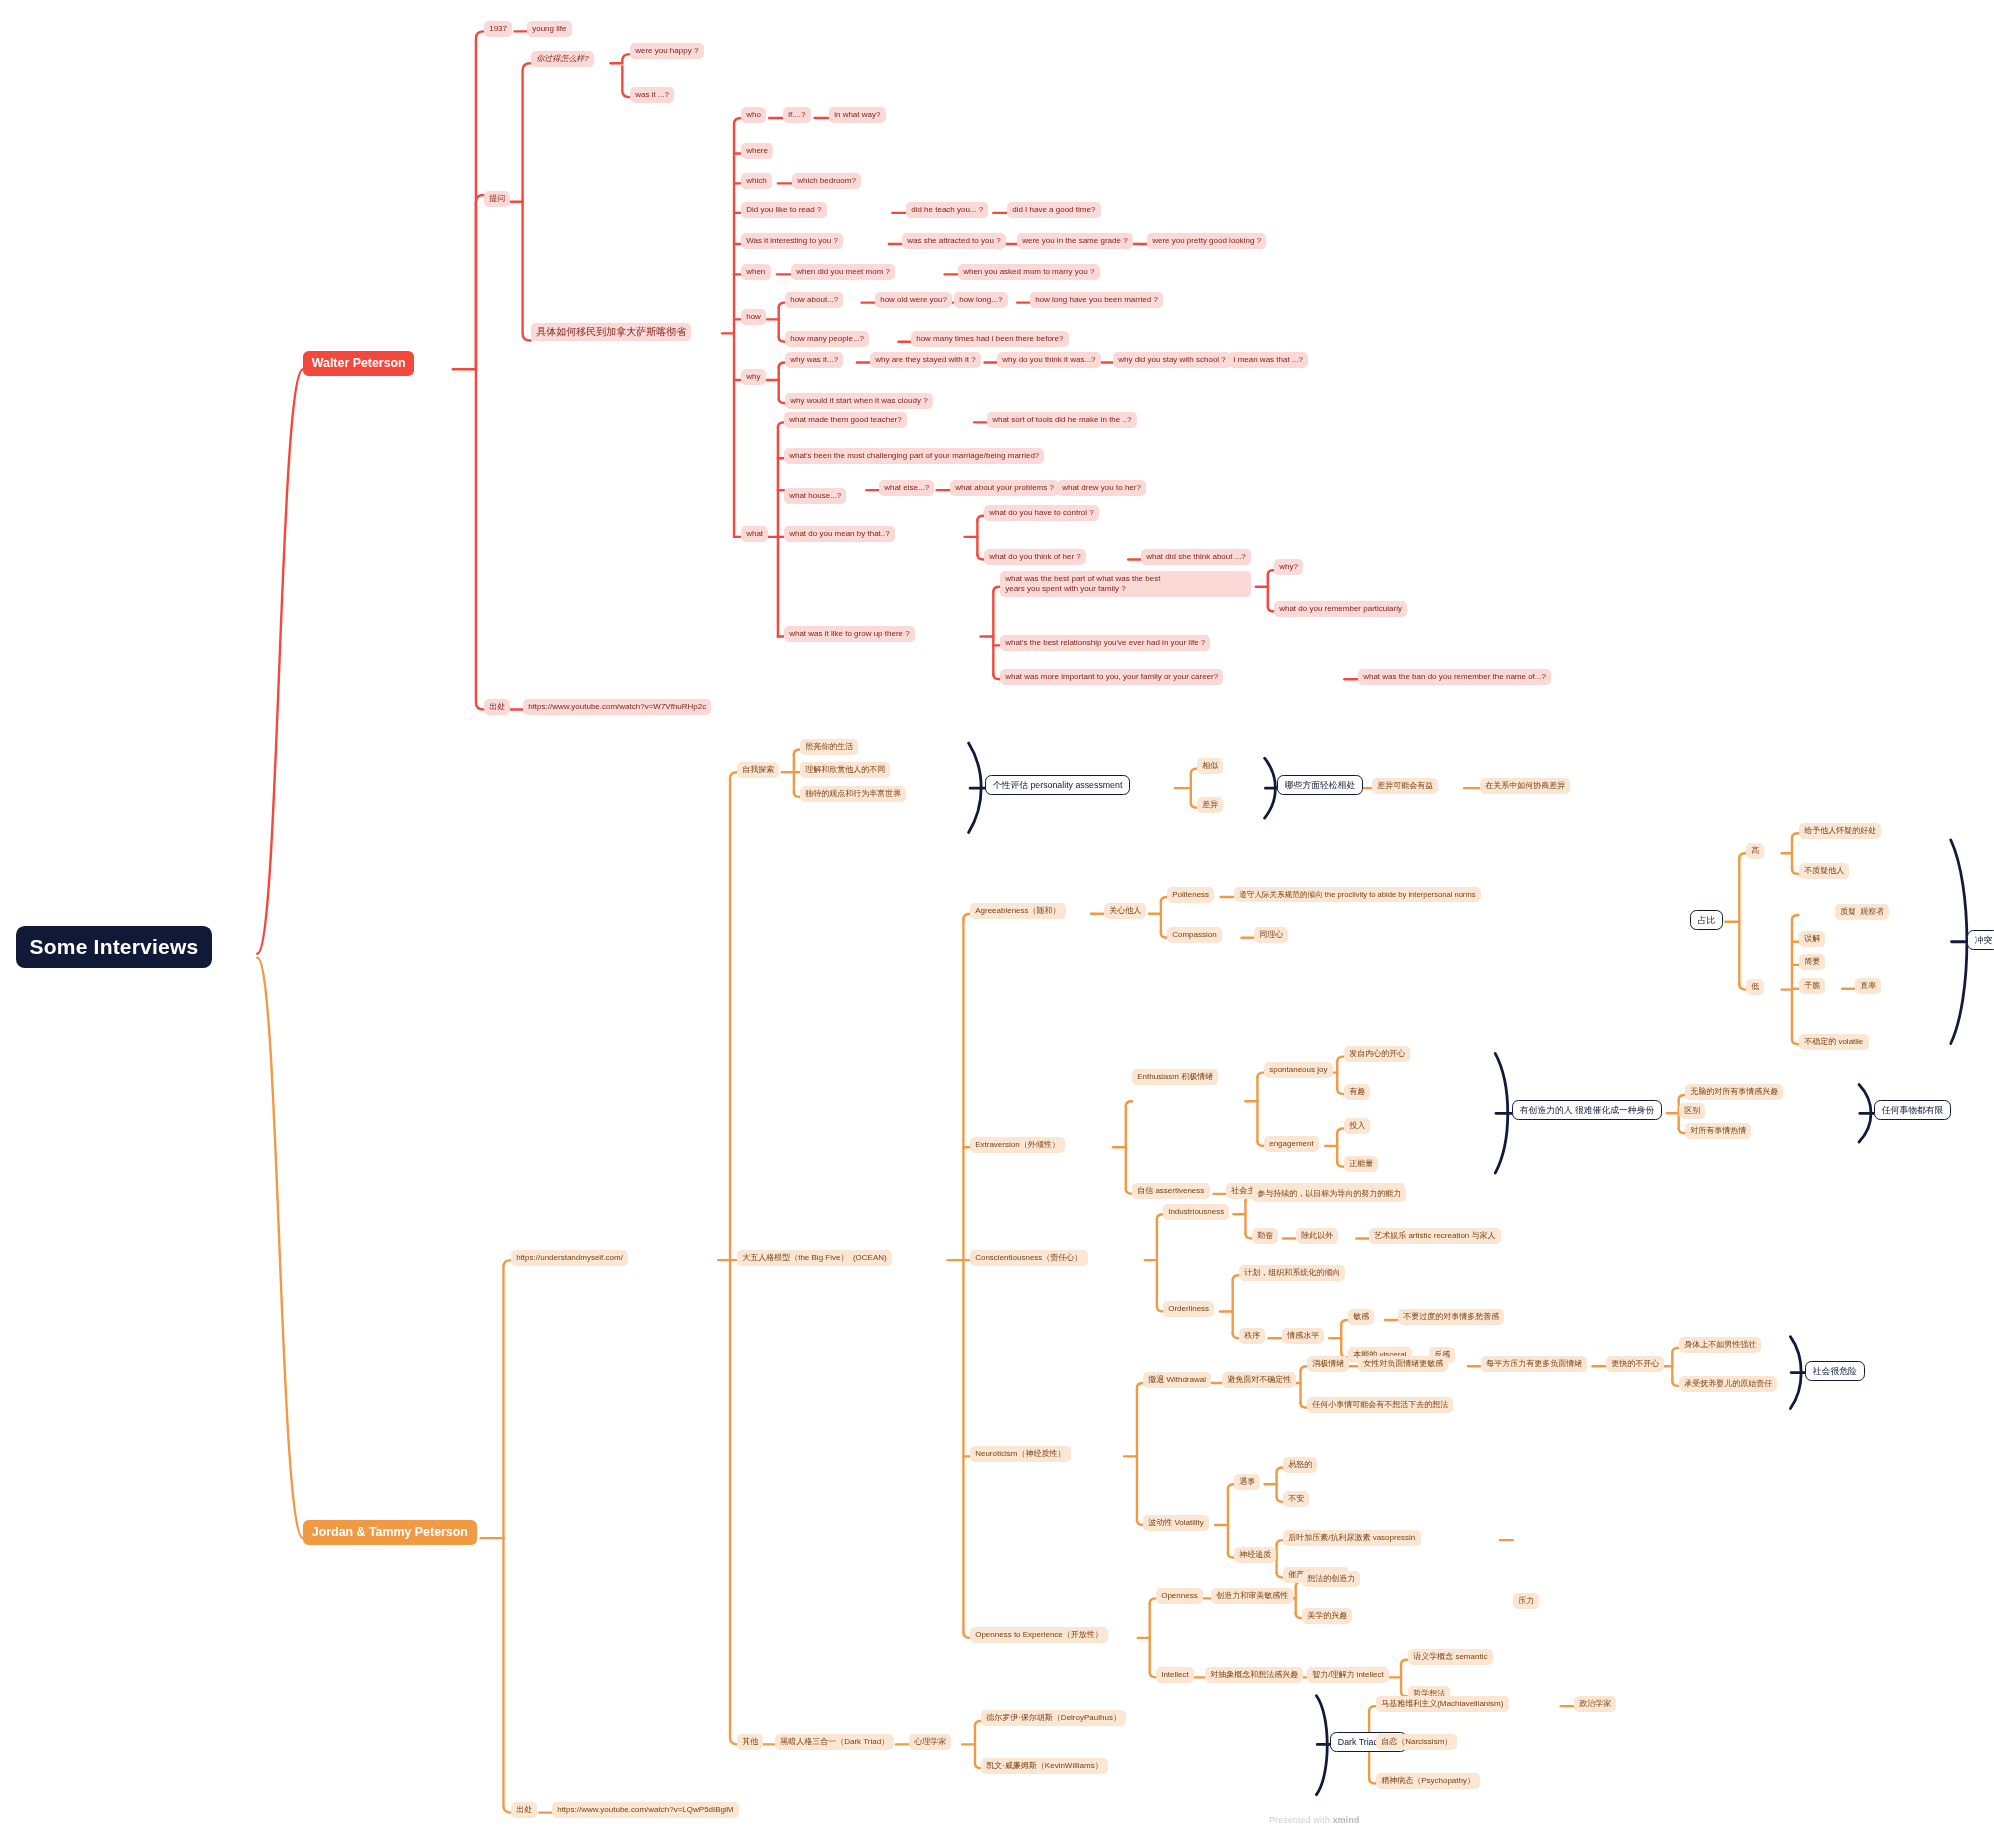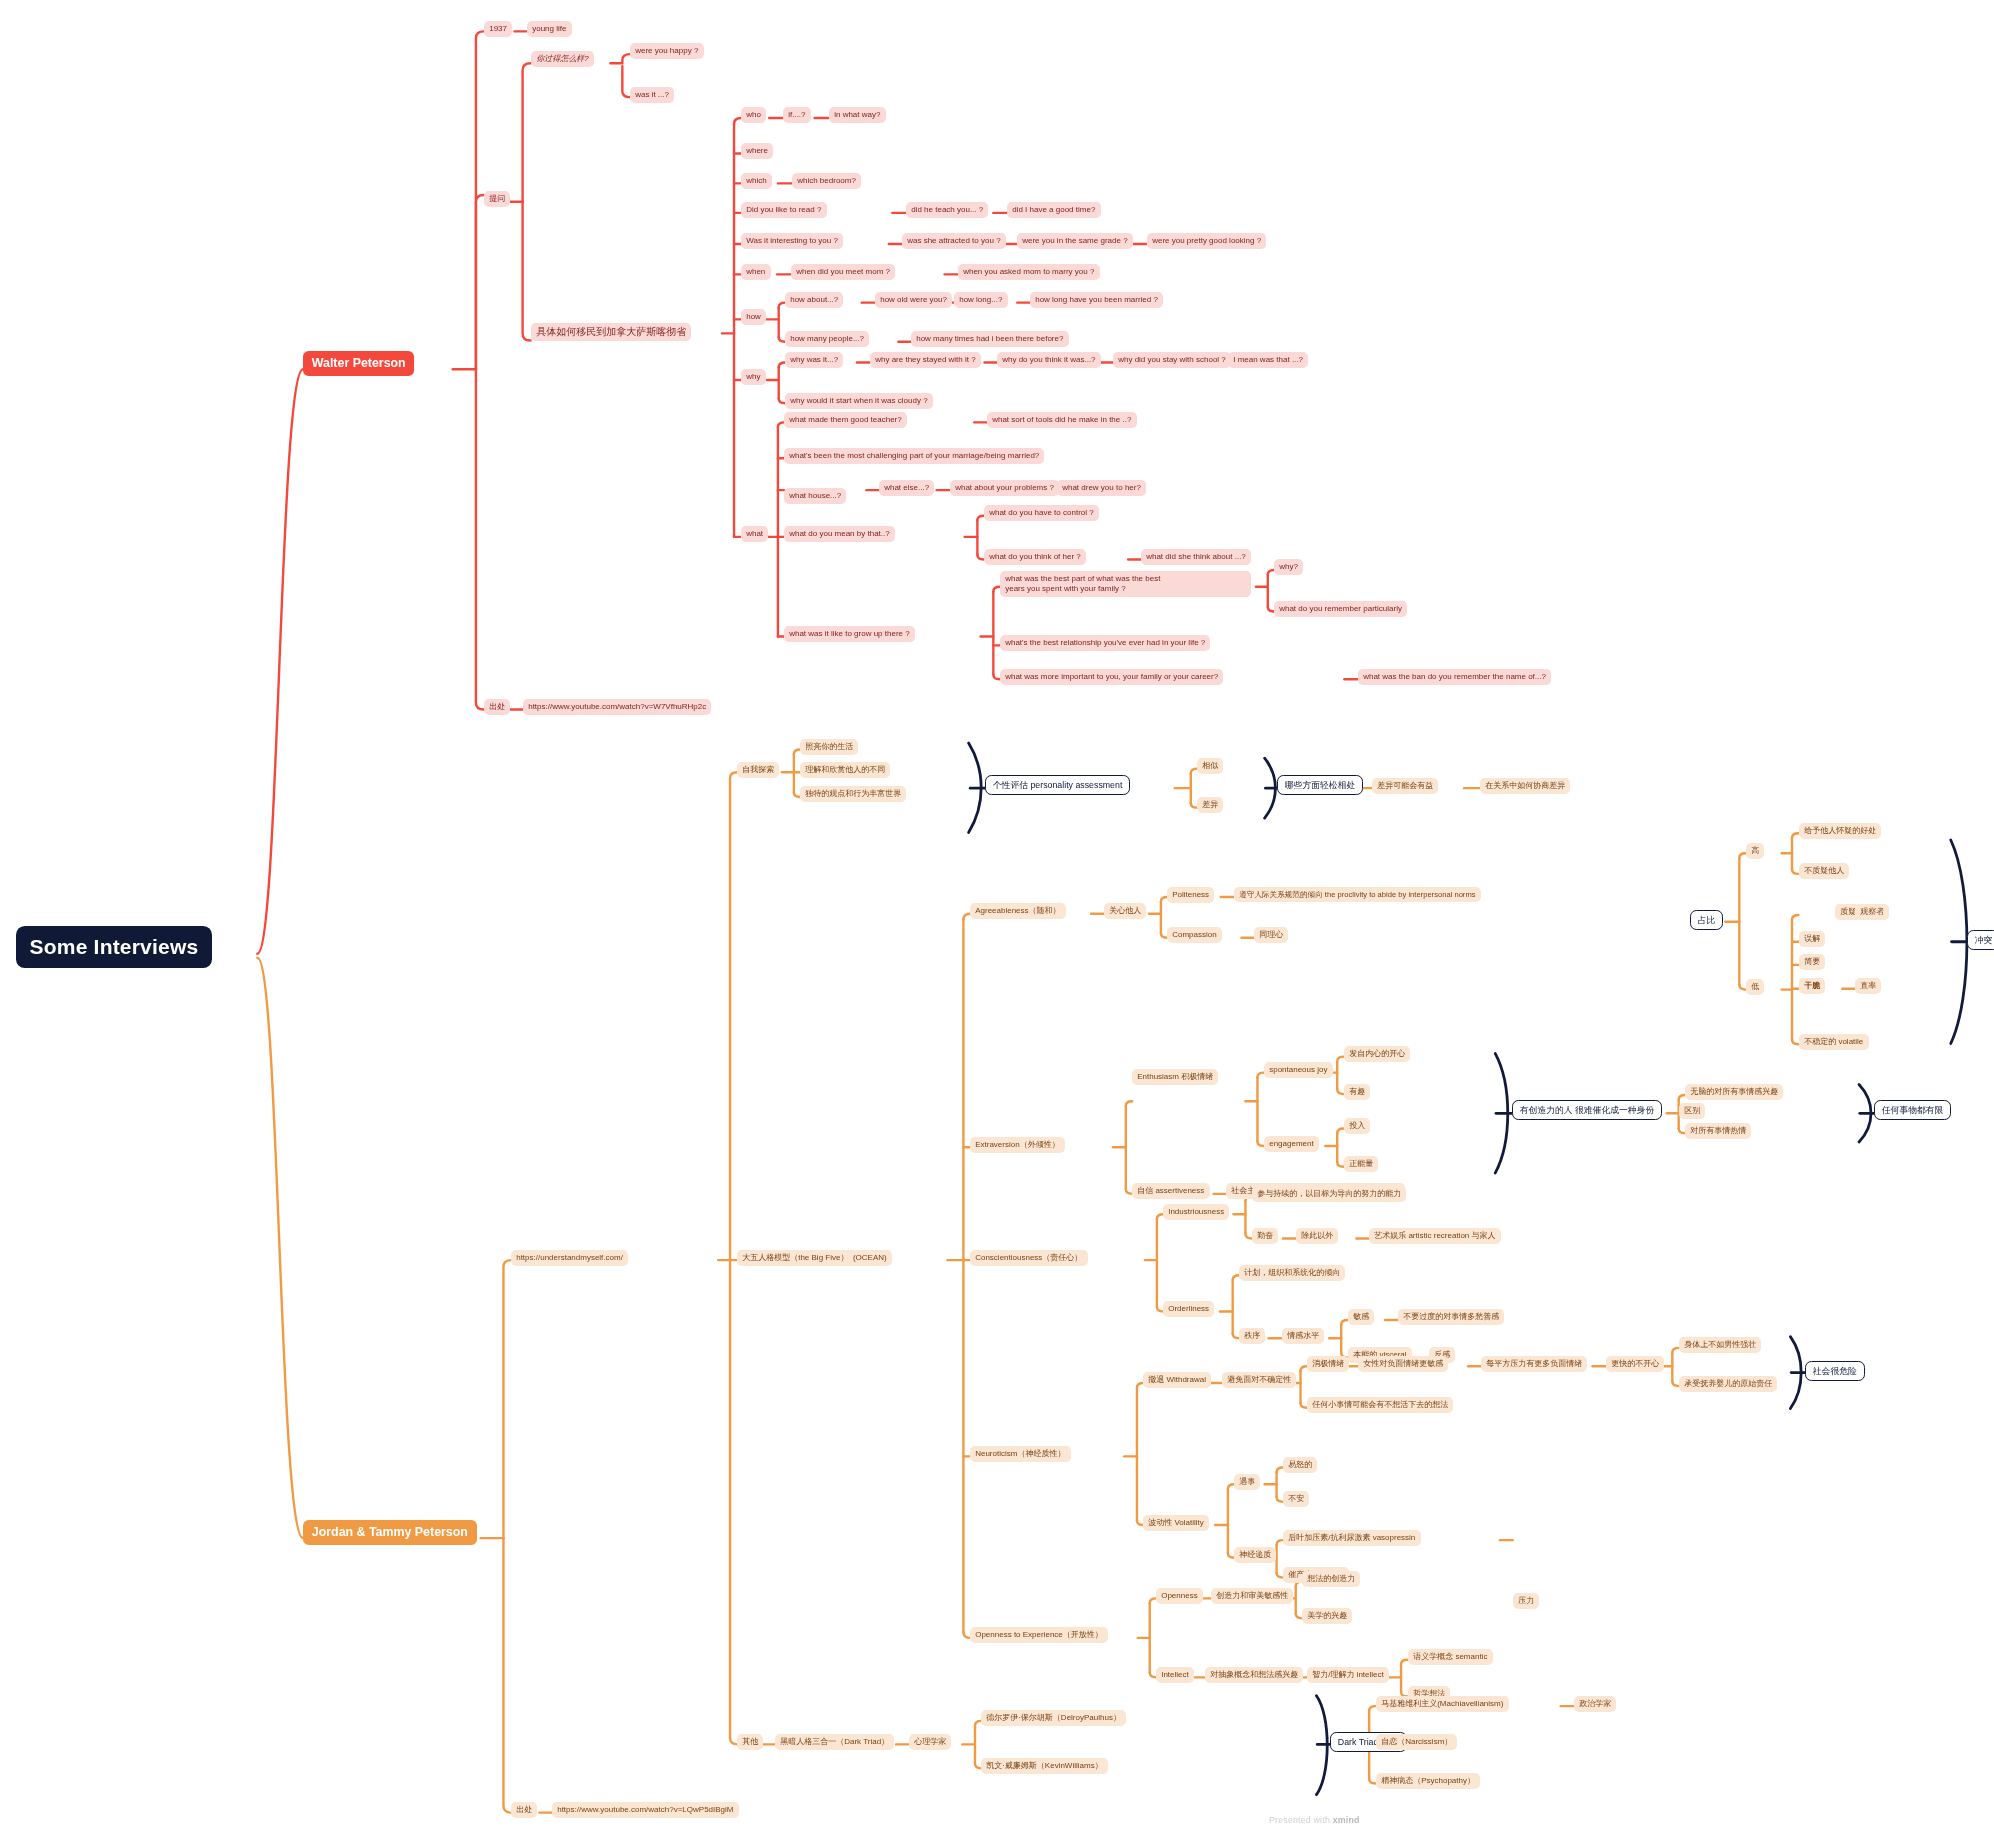--- a/index.html
+++ b/index.html
@@ -441,21 +441,21 @@
 
   <div class="node out" style="left:1690px;top:910px;">占比</div>
   <div class="node org" style="left:1746px;top:843px;">高</div>
   <div class="node org" style="left:1799px;top:823px;">给予他人怀疑的好处</div>
   <div class="node org" style="left:1799px;top:863px;">不质疑他人</div>
   <div class="node org" style="left:1746px;top:979px;">低</div>
   <div class="node org" style="left:1799px;top:904px;margin-left:36px;">质疑</div>
   <div class="node org" style="left:1855px;top:904px;">观察者</div>
   <div class="node org" style="left:1799px;top:931px;">误解</div>
   <div class="node org" style="left:1799px;top:954px;">简要</div>
-  <div class="node org" style="left:1799px;top:978px;font-weight:bold;">干脆</div>
+  <div class="node org" style="left:1799px;top:978px;">干脆</div>
   <div class="node org" style="left:1855px;top:978px;">直率</div>
   <div class="node org" style="left:1799px;top:1034px;">不稳定的 volatile</div>
 
   <div class="node out" style="left:1967px;top:930px;">冲突</div>
 
   <div class="node org" style="left:970px;top:1137px;">Extraversion（外倾性）</div>
   <div class="node org" style="left:1132px;top:1069px;">Enthusiasm 积极情绪</div>
   <div class="node org" style="left:1264px;top:1062px;">spontaneous joy</div>
   <div class="node org" style="left:1344px;top:1046px;">发自内心的开心</div>
   <div class="node org" style="left:1344px;top:1084px;">有趣</div>

